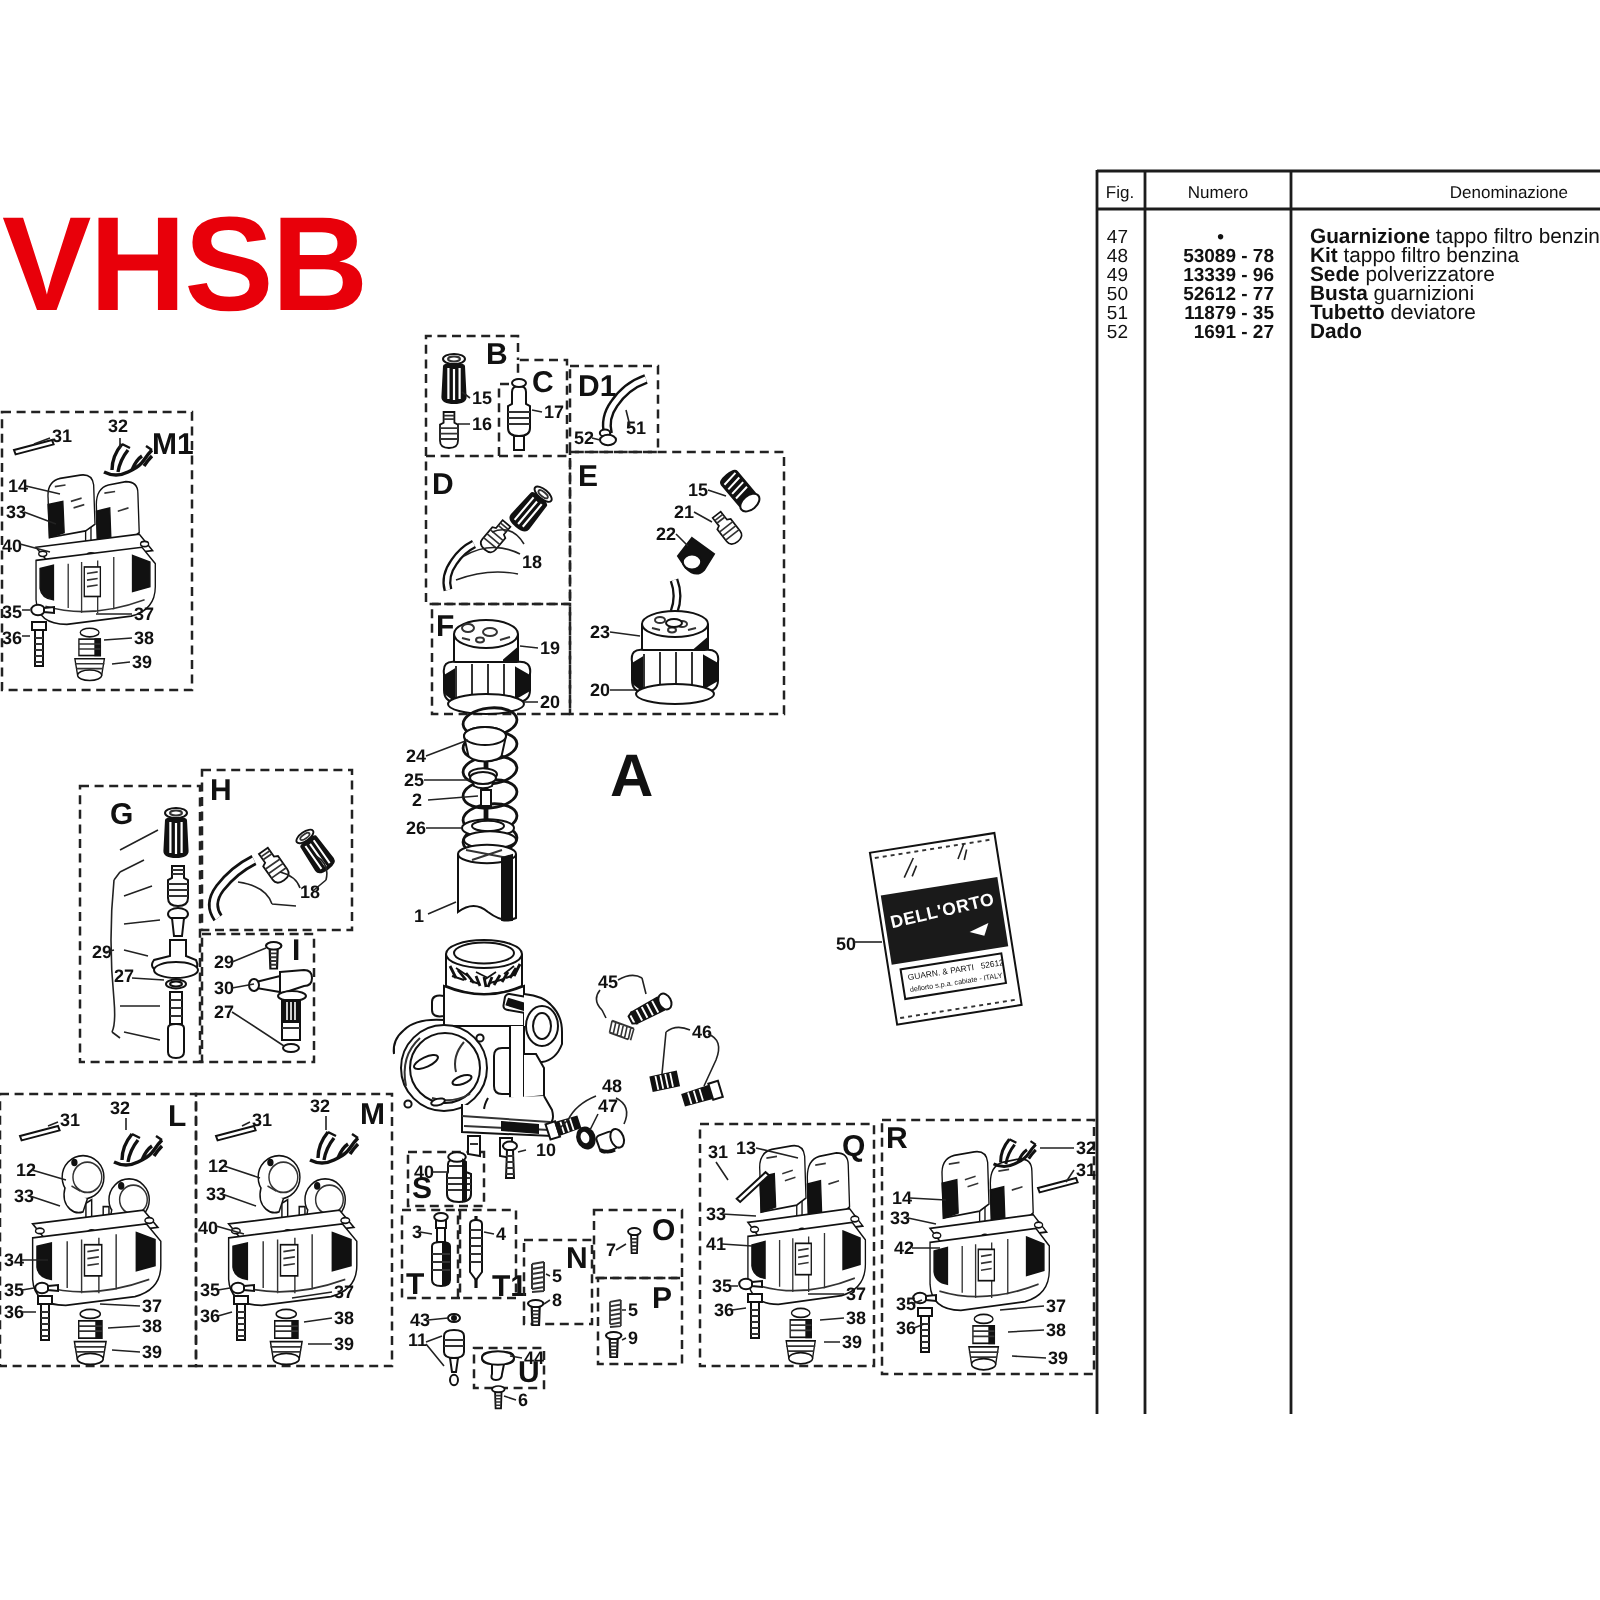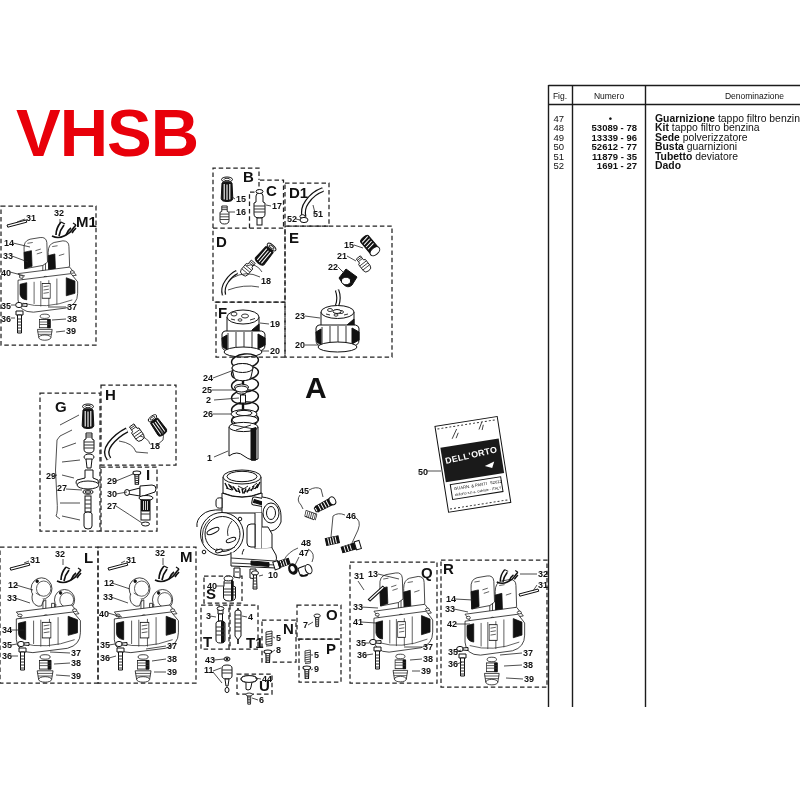--- a/index.html
+++ b/index.html
@@ -1,18 +1,18 @@
 <!DOCTYPE html>
 <html><head>
 <meta charset="utf-8">
 <style>
 html,body{margin:0;padding:0;background:#fff;}
 #page{position:relative;width:800px;height:800px;background:#fff;overflow:hidden;
   font-family:"Liberation Sans", sans-serif;}
-#vhsb{position:absolute;left:16px;top:94px;color:#e8000a;font-weight:bold;
+#vhsb{position:absolute;left:1px;top:94px;color:#e8000a;font-weight:bold;
   font-size:67px;letter-spacing:-1px;font-family:"Liberation Sans", sans-serif;}
 svg{position:absolute;left:0;top:0;}
 text{font-family:"Liberation Sans", sans-serif;fill:#111;}
 .lbl{font-size:9px;font-weight:bold;}
 .bx{font-size:15px;font-weight:bold;}
 .ld{stroke:#222;stroke-width:0.8;fill:none;}
 .db{fill:none;stroke:#222;stroke-width:1.25;stroke-dasharray:4.5 2.8;}
 .pt{fill:#fff;stroke:#111;stroke-width:1;}
 .pk{fill:#111;stroke:#111;stroke-width:1;}
 .tl{stroke:#333;stroke-width:1;fill:none;}

